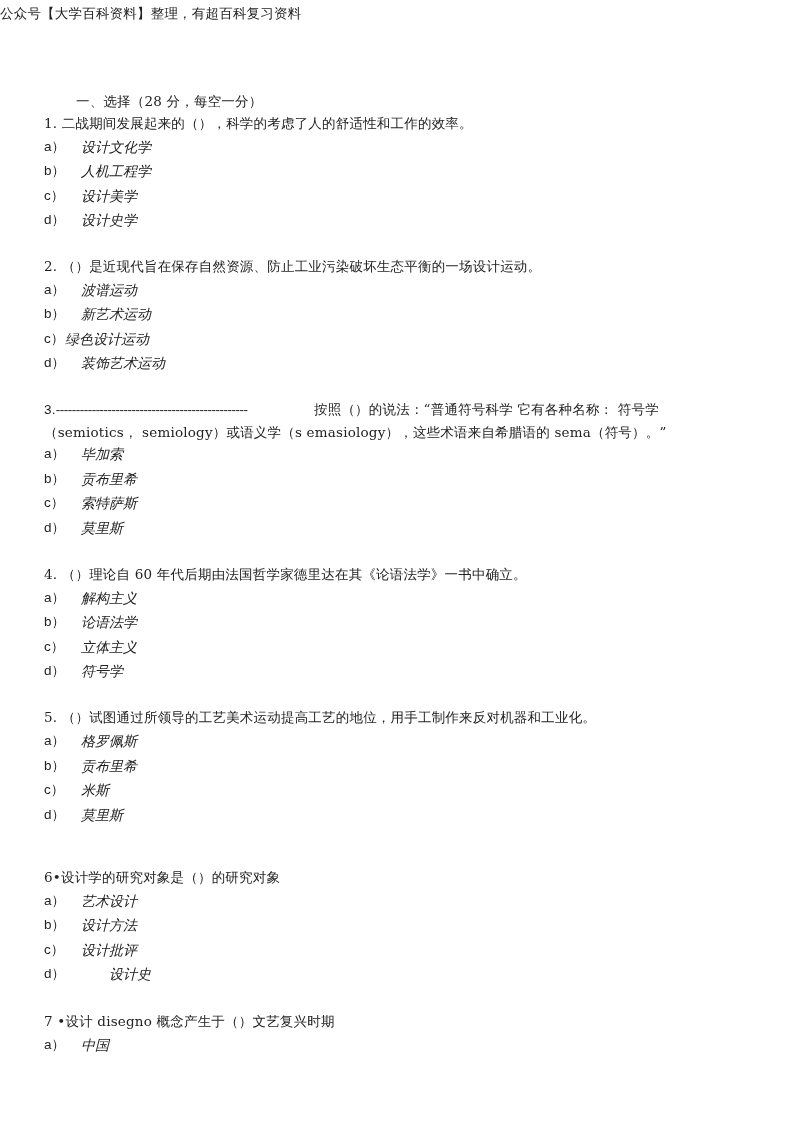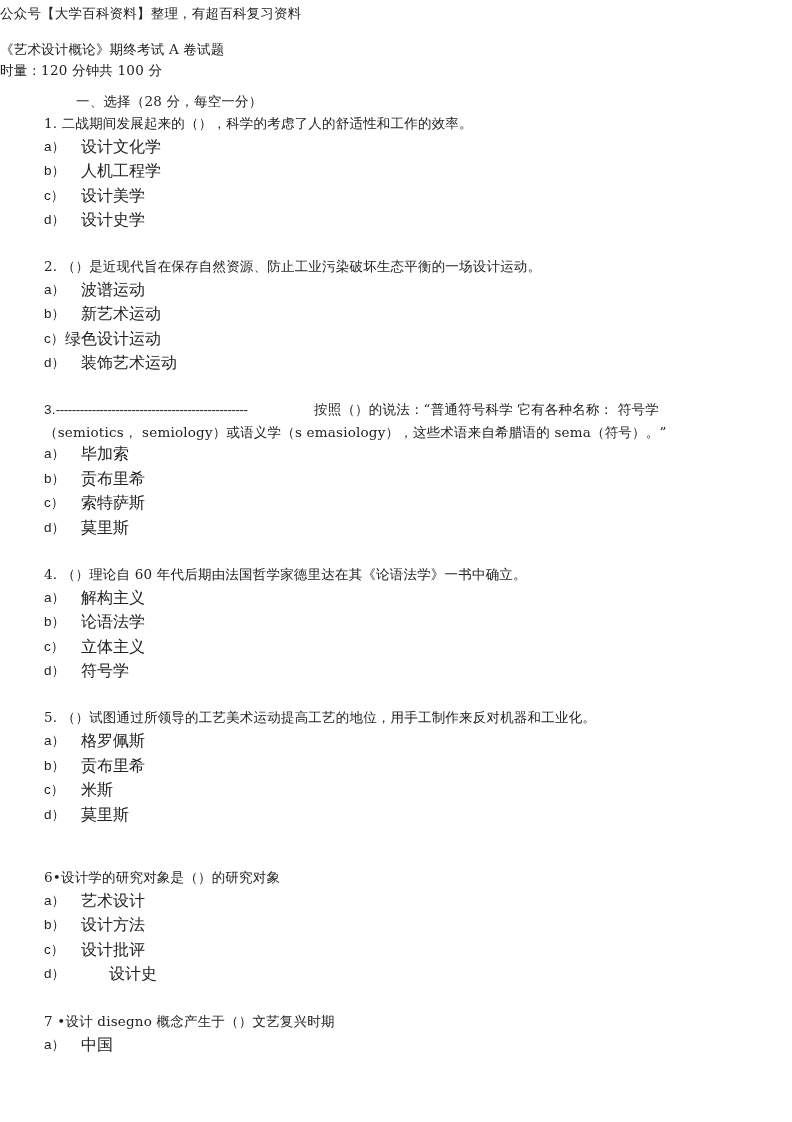--- a/index.html
+++ b/index.html
@@ -37,37 +37,36 @@
       font-family: "Liberation Sans", "DejaVu Sans", sans-serif;
     }
     .opt-letter {
       position: absolute;
       font-family: "Liberation Sans", "DejaVu Sans", sans-serif;
       font-size: 13.5px;
       line-height: 18px;
     }
     .opt-text {
       position: absolute;
-      font-size: 16px;
+      font-size: 14px;
       line-height: 18px;
       white-space: nowrap;
+      font-style: italic;
     }
     .dashes {
       font-family: "Liberation Sans", "DejaVu Sans", sans-serif;
       letter-spacing: -0.5px;
     }
   </style>
 </head>
 <body>
 
 <div class="page">
 
   <div class="abs center" style="top:4px;">公众号【大学百科资料】整理，有超百科复习资料</div>
-  <div class="abs center" style="top:40px;">《艺术设计概论》期终考试 A 卷试题</div>
-  <div class="abs center" style="top:61px;">时量：120 分钟共 100 分</div>
 
   <div class="abs" style="left:44px; top:92px;margin-left:32px;">一、选择（28 分，每空一分）</div>
 
   <div>
     <div class="abs" style="left:44px; top:114px;">1. 二战期间发展起来的（），科学的考虑了人的舒适性和工作的效率。</div>
     <span class="opt-letter" style="left:44px; top:138px;">a）</span>
     <span class="opt-text" style="left:81px; top:138px;">设计文化学</span>
     <span class="opt-letter" style="left:44px; top:162px;">b）</span>
     <span class="opt-text" style="left:81px; top:162px;">人机工程学</span>
     <span class="opt-letter" style="left:44px; top:187px;">c）</span>

